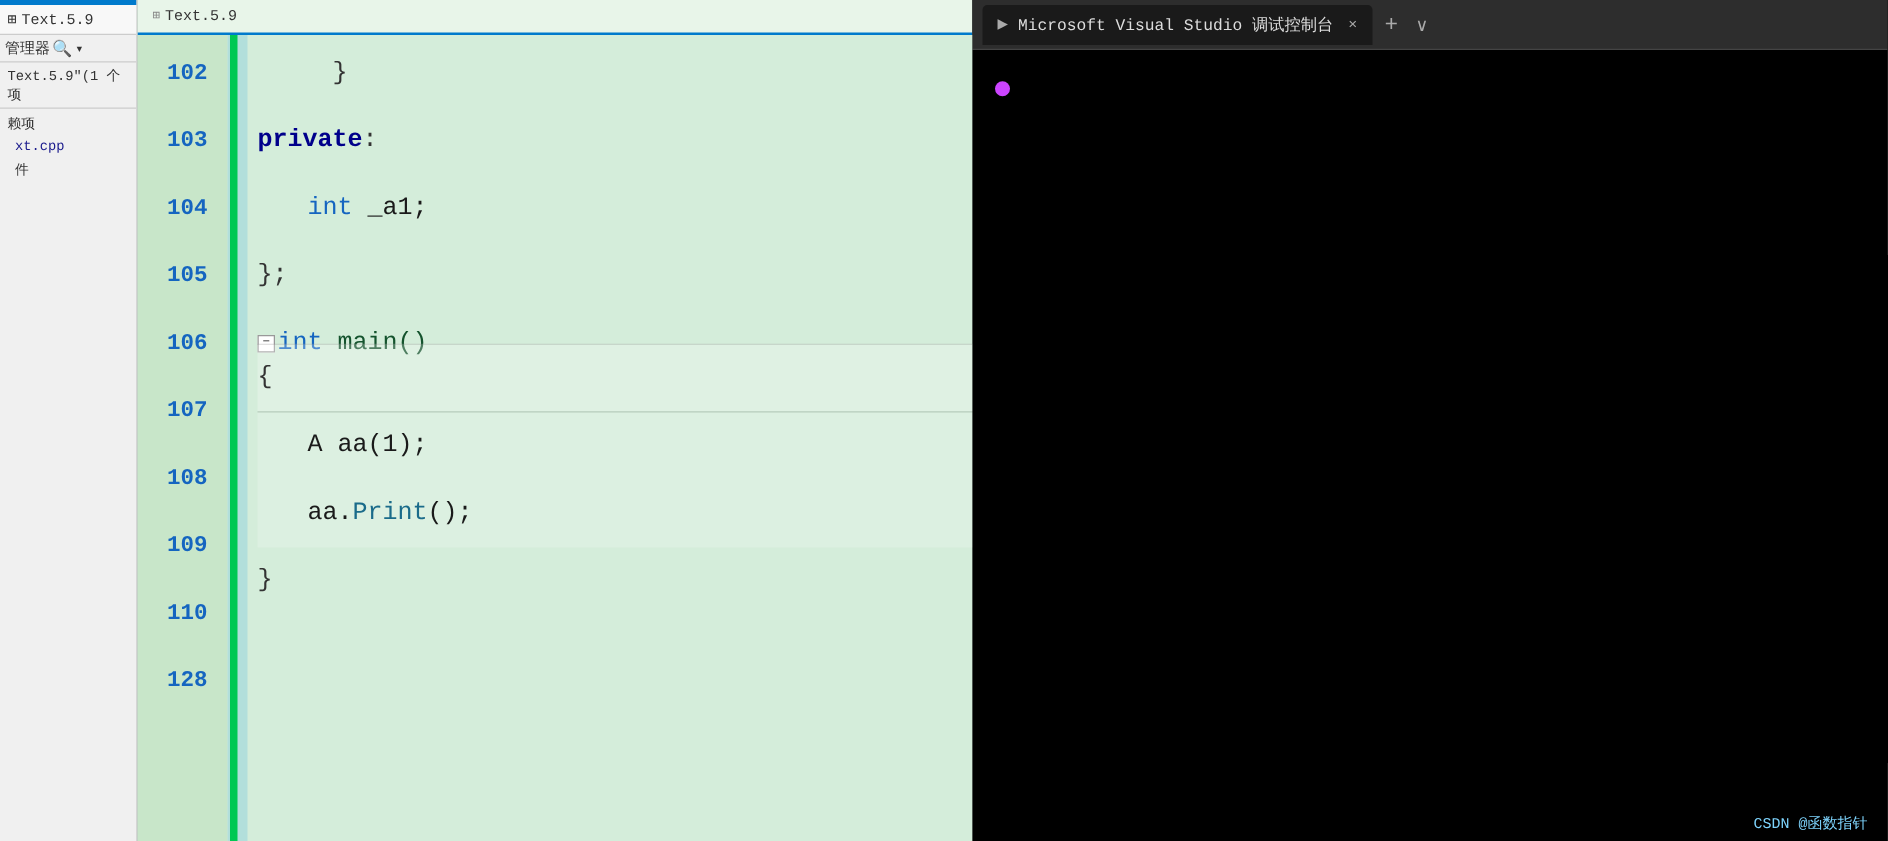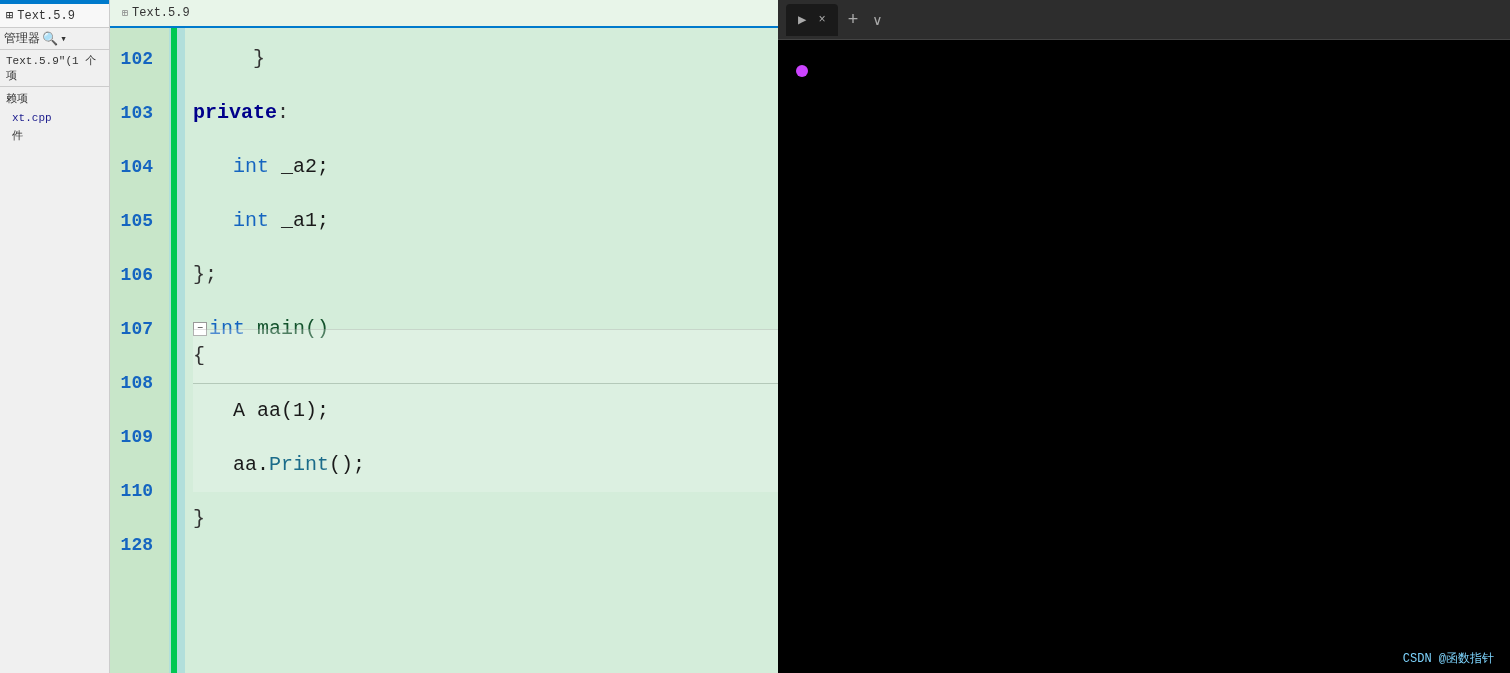--- a/index.html
+++ b/index.html
@@ -88,21 +88,21 @@
     .editor-content {
       flex: 1;
       overflow: hidden;
       position: relative;
     }
     .code-area {
       display: flex;
       height: 100%;
     }
     .line-numbers {
-      width: 59px;
+      width: 72px;
       background: #c8e6c9;
       color: #1565c0;
       font-size: 18px;
       font-weight: bold;
       padding-top: 4px;
       text-align: right;
       padding-right: 8px;
       line-height: 54px;
       user-select: none;
     }
@@ -309,23 +309,20 @@
       <div class="code-lines">
 
         <div class="code-line">
           <span class="punct" style="margin-left:60px;">}</span>
         </div>
 
         <div class="code-line">
           <span class="kw">private</span><span class="punct">:</span>
         </div>
 
-        <div class="code-line">
-          <span style="margin-left:40px;"><span class="kw2">int</span><span class="normal"> _a2;</span></span>
-        </div>
 
         <div class="code-line">
           <span style="margin-left:40px;"><span class="kw2">int</span><span class="normal"> _a1;</span></span>
         </div>
 
         <div class="code-line">
           <span class="punct">};</span>
         </div>
 
         <div class="code-line">
@@ -353,20 +350,21 @@
         </div>
       </div>
     </div>
   </div>
 </div>
 
 <div class="terminal-panel">
   <div class="terminal-tab-bar">
     <div class="terminal-tab">
       <span class="terminal-tab-icon">▶</span>
+      <span>Microsoft Visual Studio 调试控制台</span>
       <span class="terminal-tab-close">×</span>
     </div>
     <button class="terminal-tab-add">+</button>
     <button class="terminal-tab-dropdown">∨</button>
   </div>
   <div class="terminal-content">
     <div class="terminal-path">
       <span style="display:inline-block;width:12px;height:12px;background:#cc44ff;border-radius:50%;vertical-align:middle;margin-left:2px;"></span>
     </div>
     <div class="terminal-spacer"></div>

